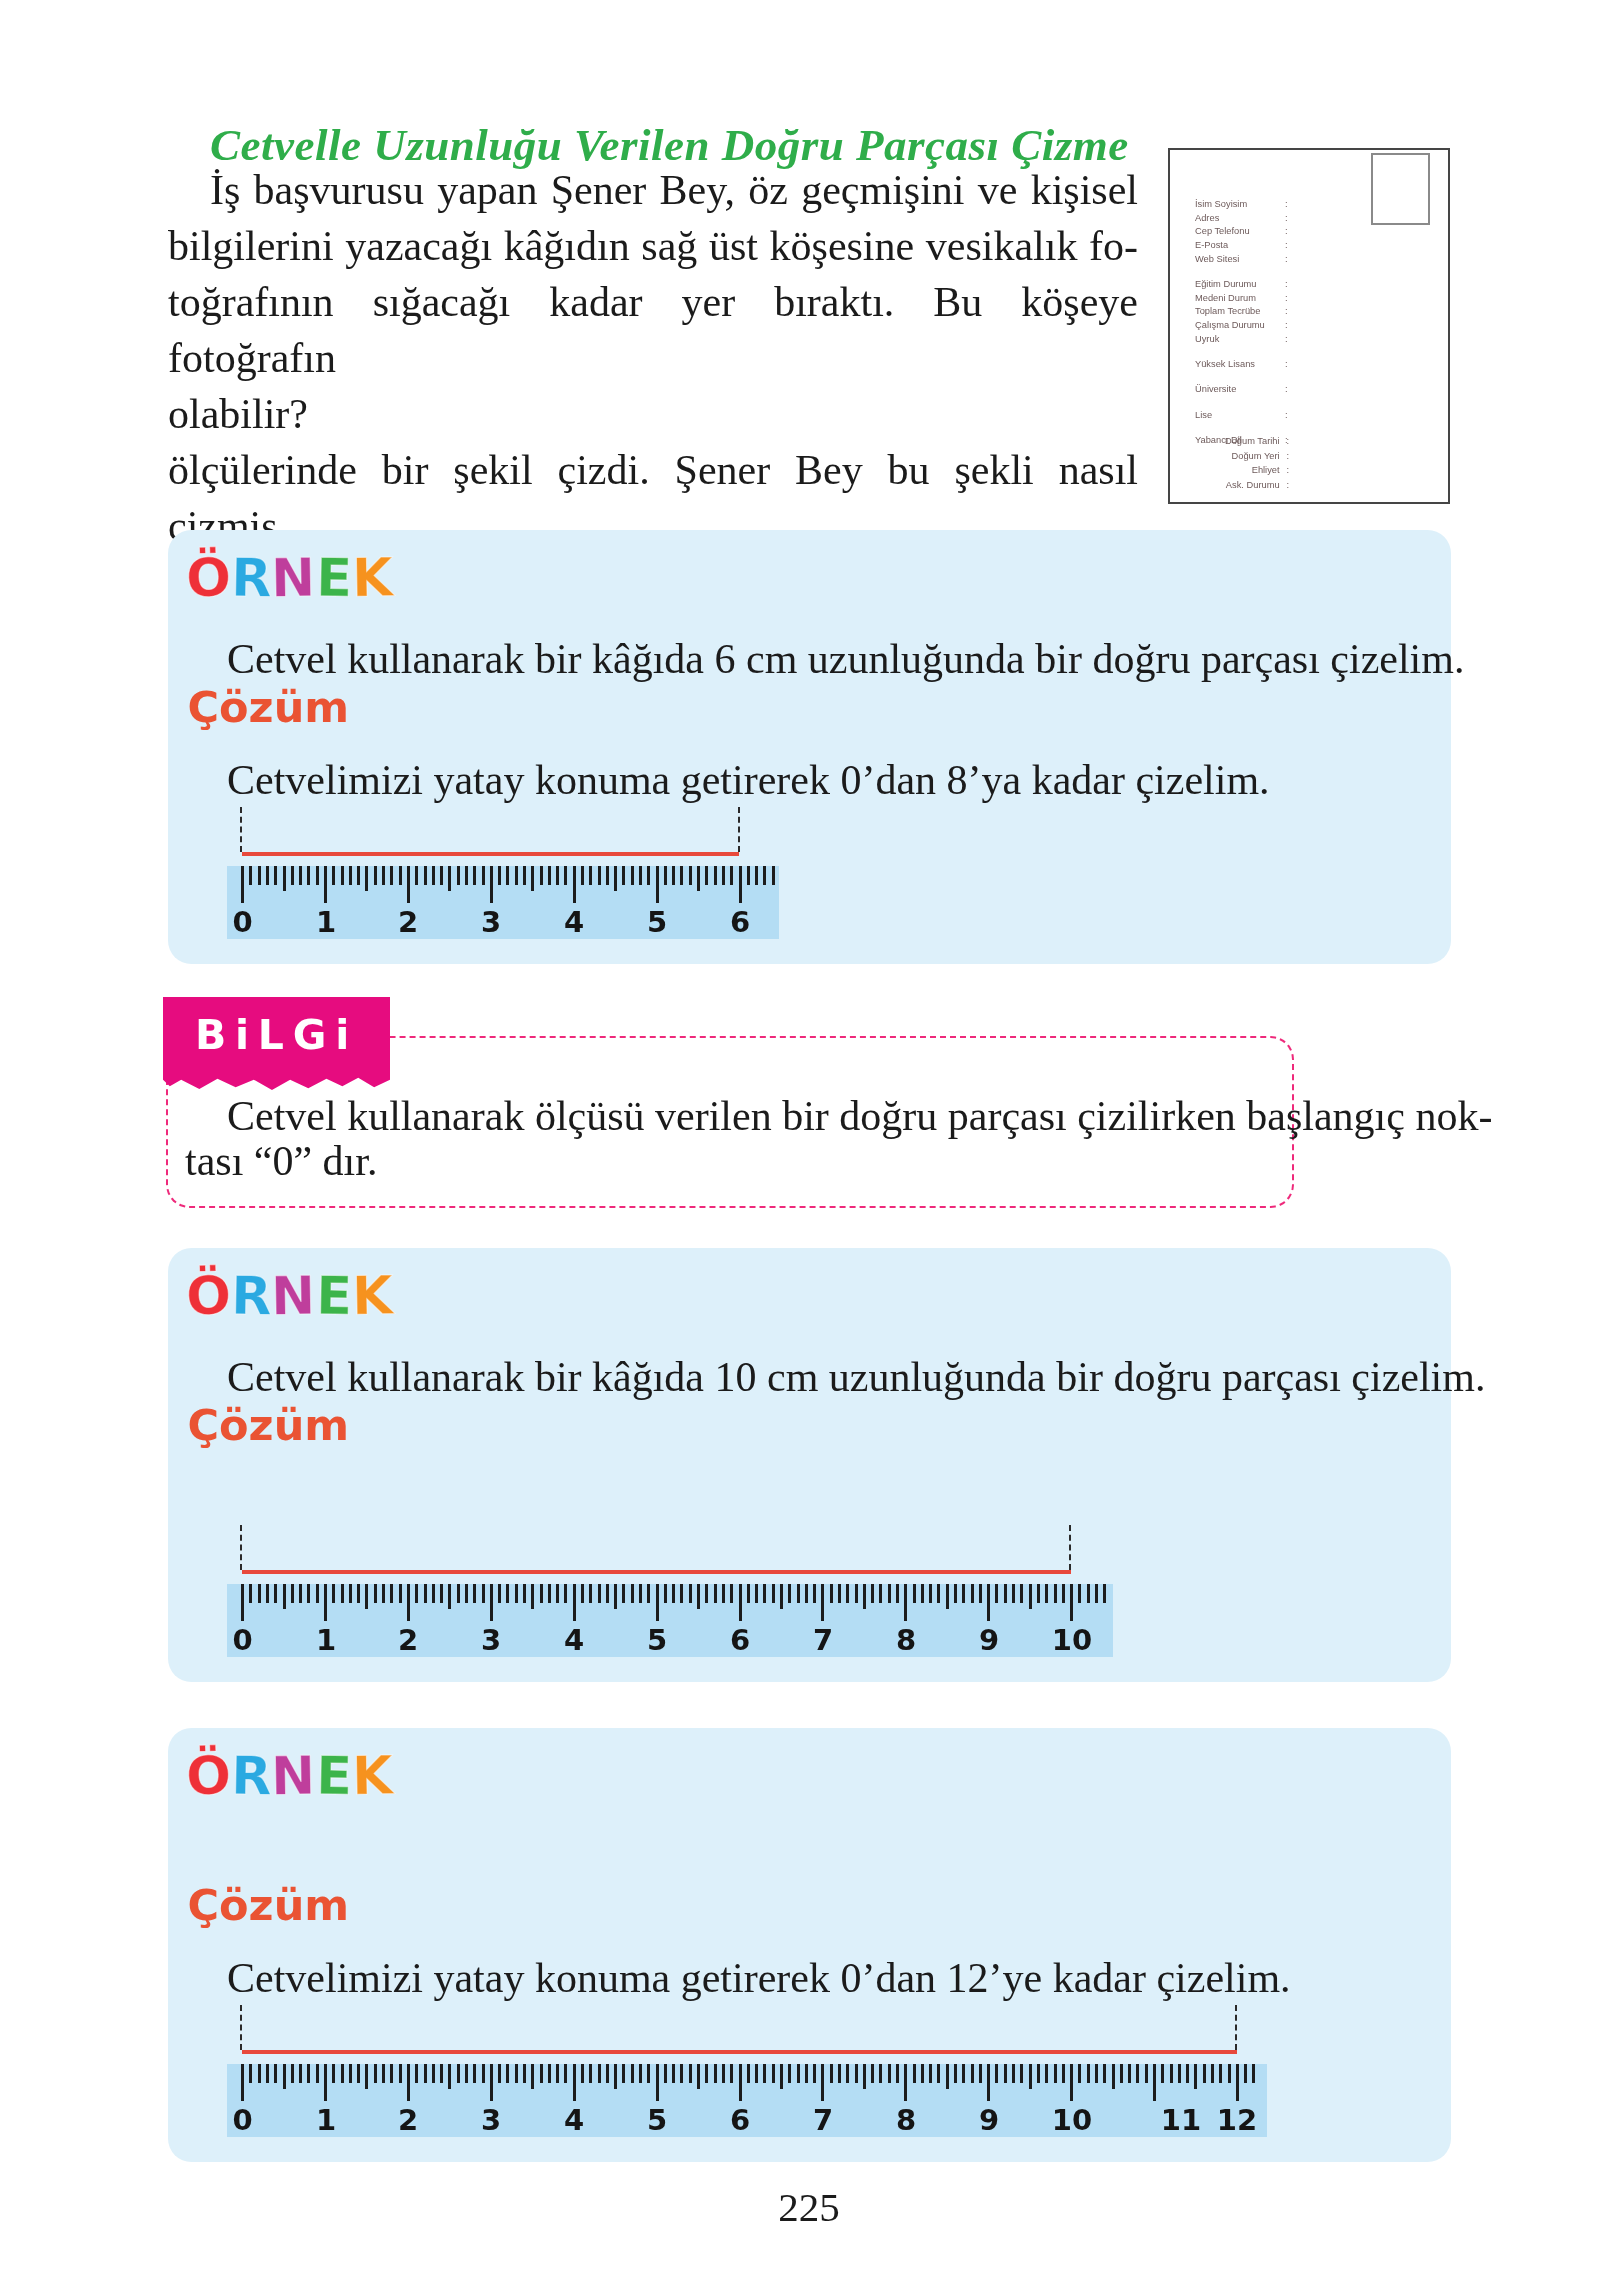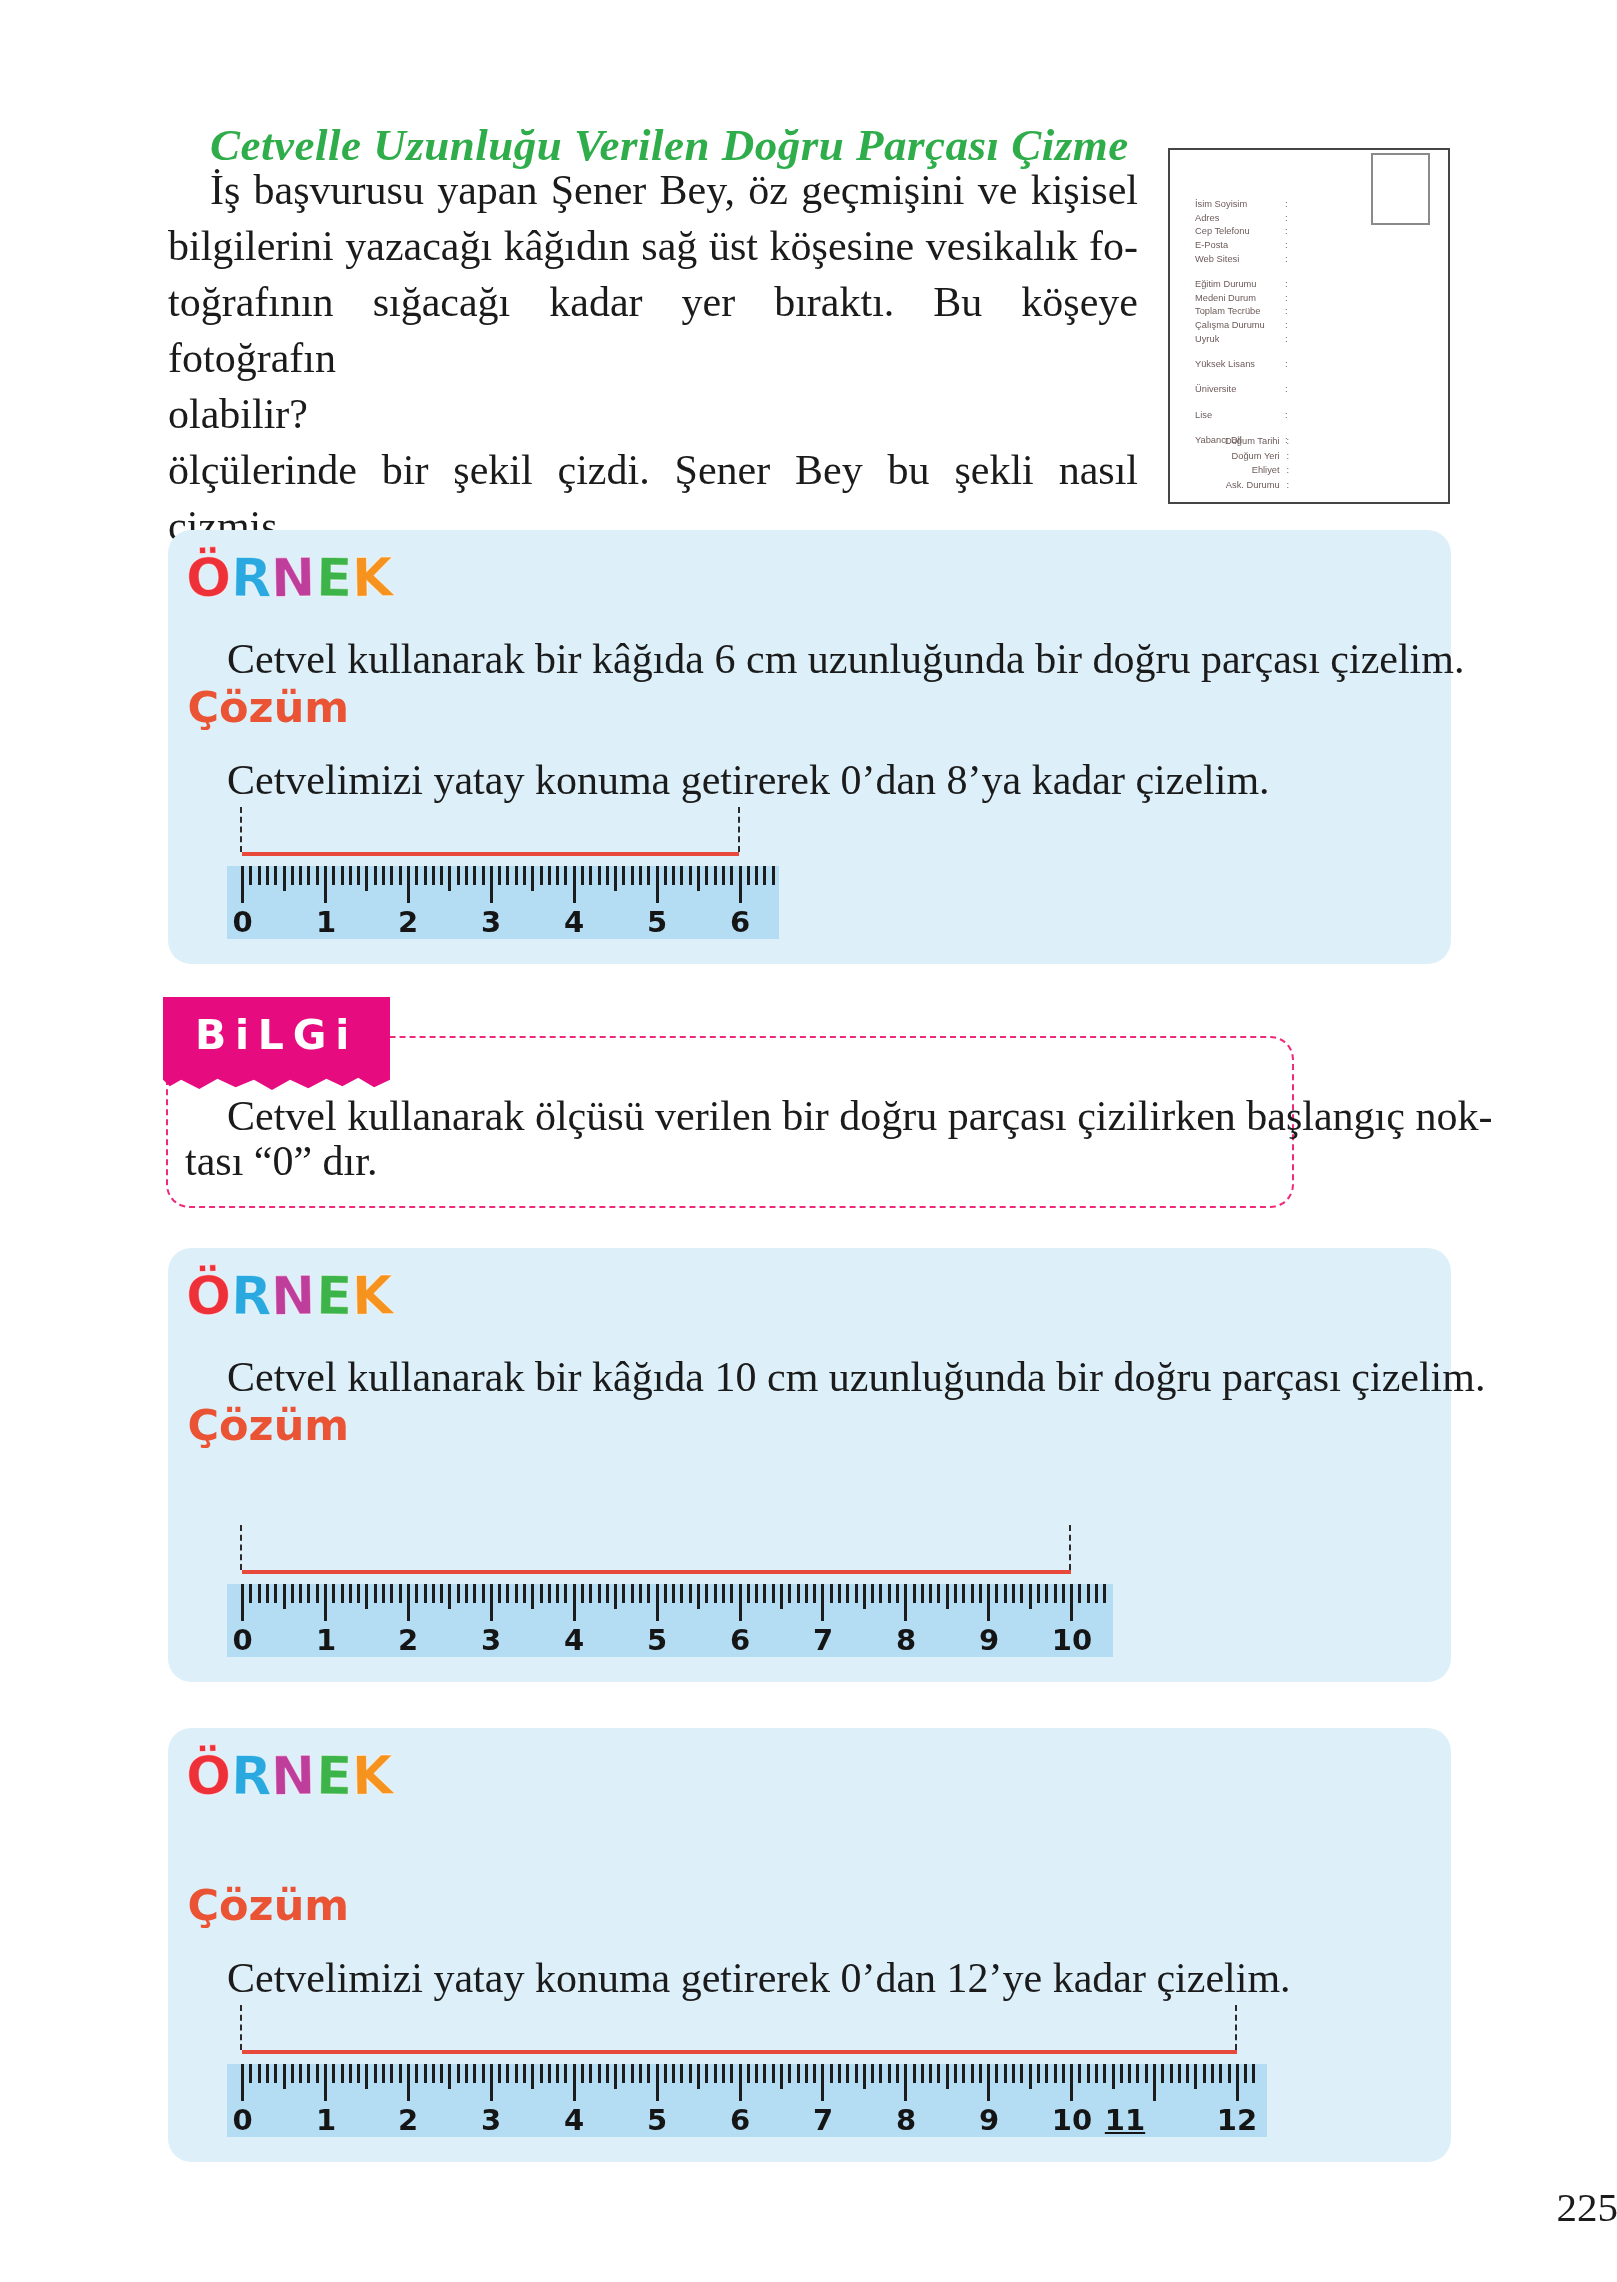--- a/index.html
+++ b/index.html
@@ -52,21 +52,21 @@
   .bilgi-border{position:absolute;left:166px;top:1036px;width:1128px;height:172px;
         border:2.9px dashed #ee2a7b;border-radius:23.4px;box-sizing:border-box;}
   .bilgi-label{position:absolute;left:163px;top:997px;width:227px;height:94px;background:#e60c7f;
         clip-path:polygon(0 0,100% 0,100% 88%,93% 96%,86% 86%,79% 95%,72% 87%,64% 97%,56% 88%,
                           48% 99%,40% 88%,32% 96%,24% 87%,16% 98%,8% 88%,3% 95%,0 88%);}
   .bilgi-label .txt{position:absolute;left:0;right:0;top:13.7px;text-align:center;color:#ffffff;
         font-family:"DejaVu Sans",sans-serif;font-weight:bold;font-size:41px;letter-spacing:8.8px;}
   .bilgi-line1{position:absolute;left:227px;top:1092px;font-size:42px;white-space:nowrap;}
   .bilgi-line2{position:absolute;left:185px;top:1137px;font-size:42px;white-space:nowrap;}
 
-  .page-number{position:absolute;left:0;right:0;top:2183px;text-align:right;font-size:41px;}
+  .page-number{position:absolute;left:0;right:0;top:2183px;text-align:center;font-size:41px;}
 </style>
 </head>
 <body>
 
 <div class="page">
 
   <div class="section-title">Cetvelle Uzunluğu Verilen Doğru Parçası Çizme</div>
 
   <div class="intro">
     <div class="line first">İş başvurusu yapan Şener Bey, öz geçmişini ve kişisel</div>
@@ -514,21 +514,21 @@
         <div class="ruler-num" style="left: 99px;">1</div>
         <div class="ruler-num" style="left: 181px;">2</div>
         <div class="ruler-num" style="left: 264px;">3</div>
         <div class="ruler-num" style="left: 347px;">4</div>
         <div class="ruler-num" style="left: 430px;">5</div>
         <div class="ruler-num" style="left: 513px;">6</div>
         <div class="ruler-num" style="left: 596px;">7</div>
         <div class="ruler-num" style="left: 679px;">8</div>
         <div class="ruler-num" style="left: 762px;">9</div>
         <div class="ruler-num" style="left: 845px;">10</div>
-        <div class="ruler-num" style="left: 898px; text-decoration: underline;">11</div>
+        <div class="ruler-num" style="left: 954px;">11</div>
         <div class="ruler-num" style="left: 1010px;">12</div>
       </div>
       <div class="red-line" style="width: 995px;"></div>
       <div class="dash-v" style="left: 72px;"></div>
       <div class="dash-v" style="left: 1067px;"></div>
     </div>
 
   <div class="page-number">225</div>
 </div>
 

